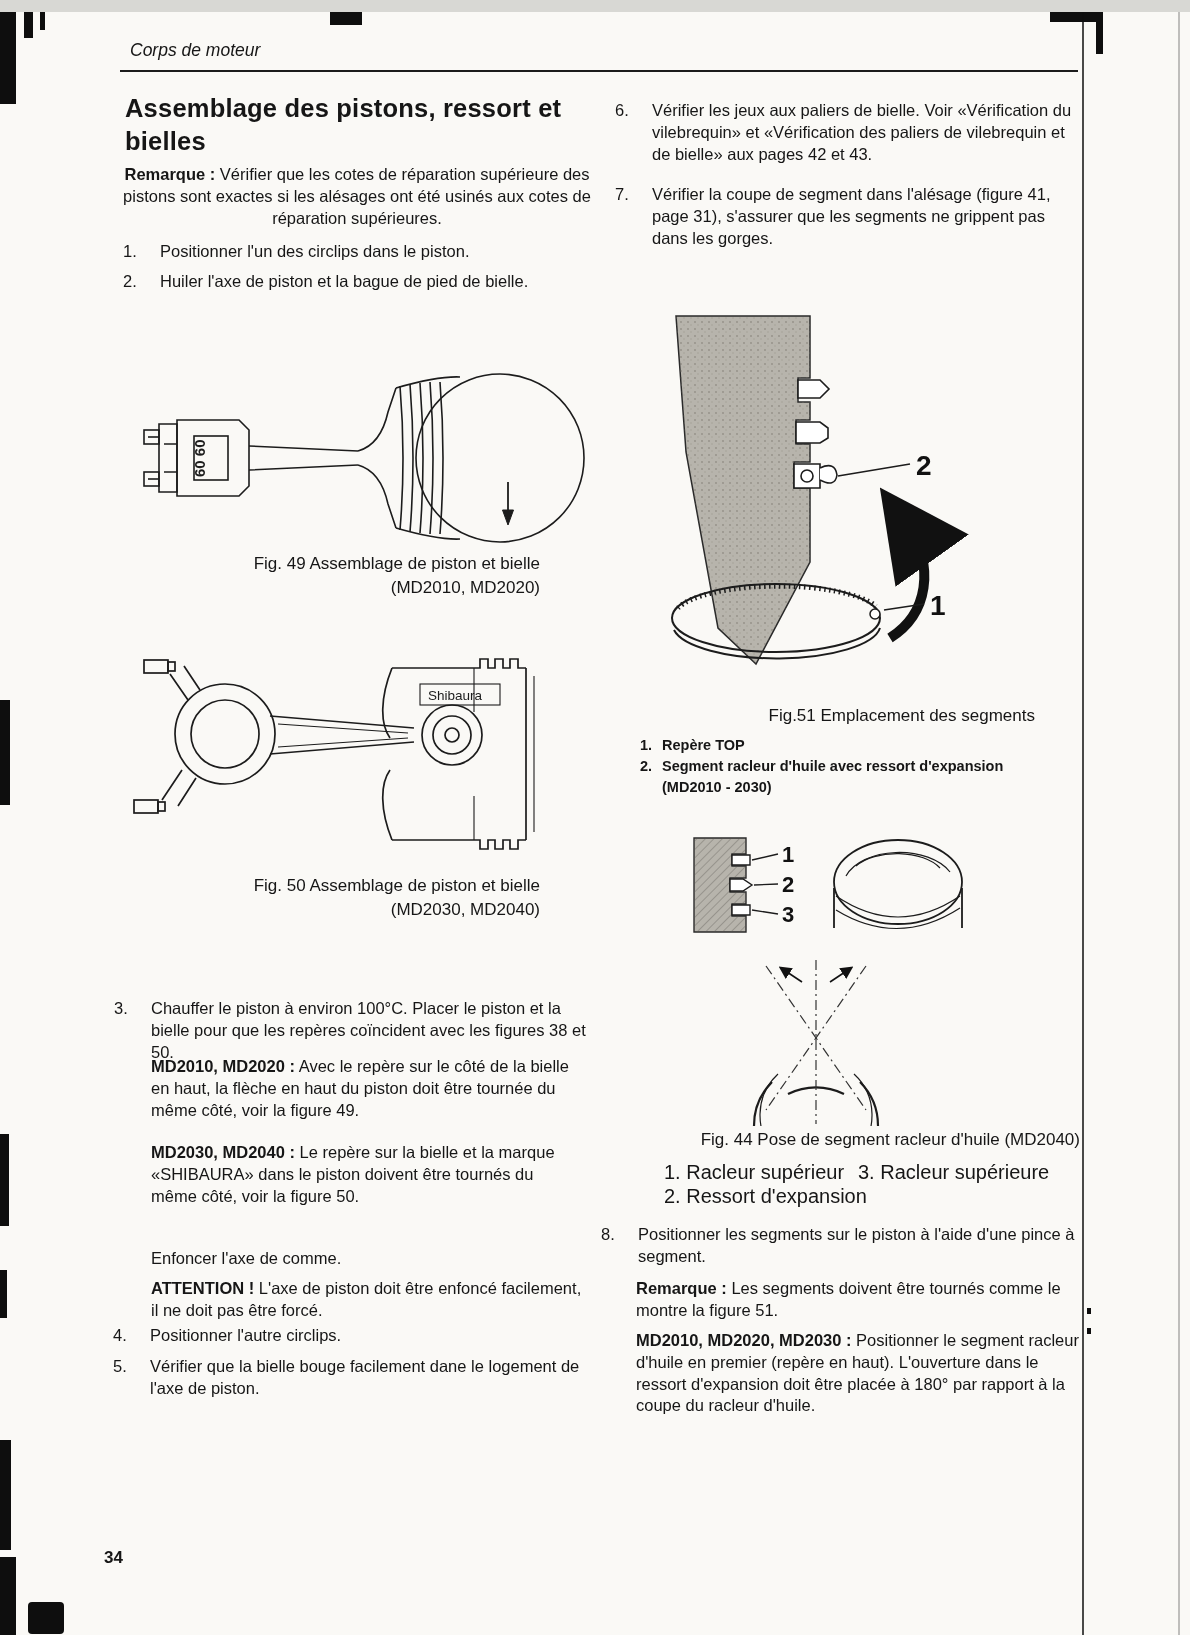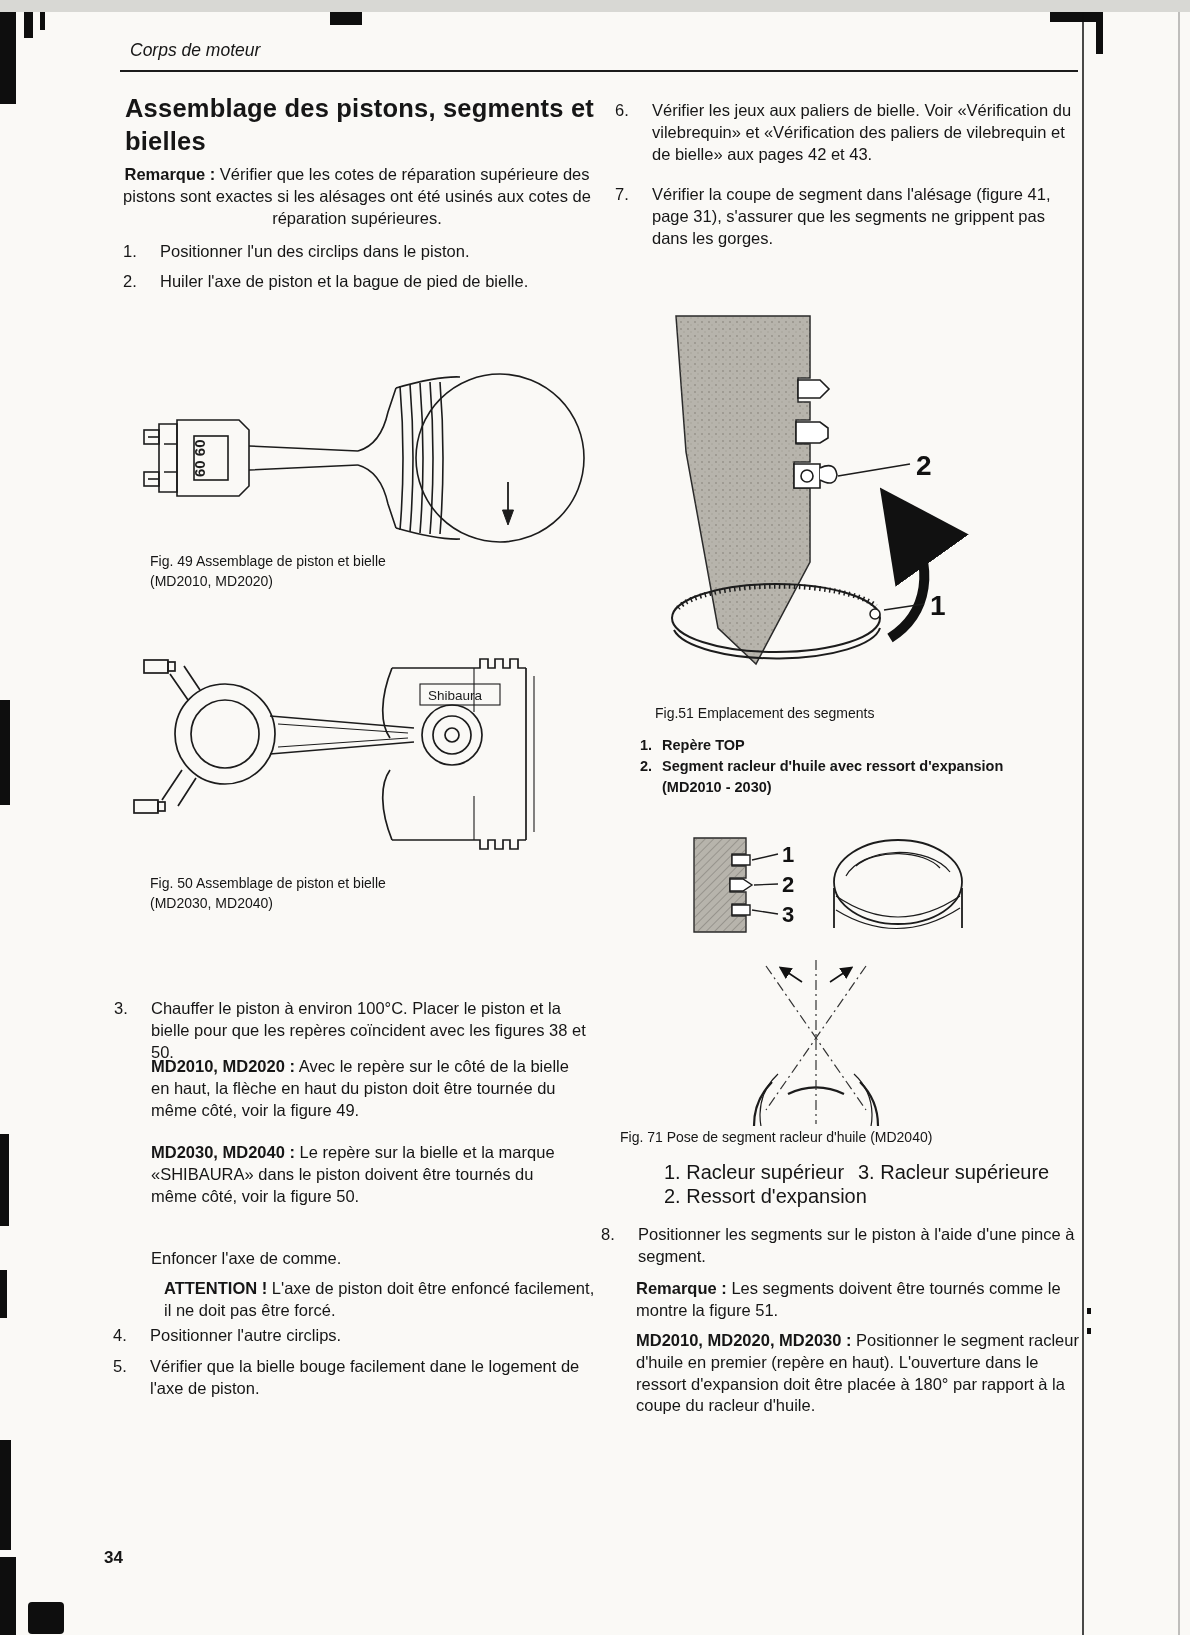--- a/index.html
+++ b/index.html
@@ -9,21 +9,21 @@
     font-family:"Liberation Sans", sans-serif; color:#161616;
   }
   .abs { position:absolute; }
   .header-title { font-style:italic; font-size:17.5px; }
   .rule { position:absolute; background:#1c1c1c; }
   .doc-title { font-size:25.5px; font-weight:bold; line-height:1.3; letter-spacing:.2px; }
   .body-text { font-size:16.5px; line-height:1.32; }
   .b { font-weight:bold; }
   .step { display:flex; font-size:16.5px; line-height:1.32; }
   .step .num { flex:none; width:37px; font-size:16.5px; }
-  .caption { text-align:left; font-size:14px; line-height:1.4; }
+  .caption { text-align:right; font-size:17px; line-height:1.4; }
   .legend { font-size:14.5px; font-weight:bold; line-height:1.45; }
   .legend .row { display:flex; }
   .legend .num { flex:none; width:22px; }
   .legend52 { font-size:20px; line-height:1.4;text-align:center; }
   .pageno { font-size:17px; font-weight:bold; }
   .fig { position:absolute; }
   .fig text { font-family:"Liberation Sans", sans-serif; }
   .artifact { position:absolute; background:#0e0e0e; }
 </style>
 </head>
@@ -45,21 +45,21 @@
   <div class="artifact" style="left:28px;top:1590px;width:36px;height:32px;border-radius:4px;"></div>
   <div class="artifact" style="left:96px;top:1626px;width:80px;height:6px;"></div>
   <div class="artifact" style="left:1082px;top:0;width:2px;height:1635px;opacity:.75;"></div>
   <div class="artifact" style="left:1178px;top:0;width:2px;height:1635px;opacity:.25;"></div>
   <div class="artifact" style="left:1087px;top:1296px;width:4px;height:6px;"></div>
   <div class="artifact" style="left:1087px;top:1316px;width:4px;height:6px;"></div>
 
   <div class="abs header-title" style="left:130px;top:28px;">Corps de moteur</div>
   <div class="rule" style="left:120px;top:58px;width:958px;height:2px;"></div>
 
-  <div class="abs doc-title" style="left:125px;top:80px;width:470px;">Assemblage des pistons, segments et bielles</div>
+  <div class="abs doc-title" style="left:125px;top:80px;width:470px;">Assemblage des pistons, ressort et bielles</div>
 
   <div class="abs body-text" style="left:123px;top:152px;width:468px;text-align:center;">
     <span class="b">Remarque :</span>
     <span>Vérifier que les cotes de réparation supérieure des pistons sont exactes si les alésages ont été usinés aux cotes de réparation supérieures.</span>
   </div>
 
   <div class="abs step" style="left:123px;top:229px;width:470px;">
     <span class="num">1.</span>
     <span>Positionner l'un des circlips dans le piston.</span>
   </div>
@@ -141,21 +141,21 @@
     <span>Avec le repère sur le côté de la bielle en haut, la flèche en haut du piston doit être tournée du même côté, voir la figure 49.</span>
   </div>
 
   <div class="abs body-text" style="left:151px;top:1130px;width:424px;">
     <span class="b">MD2030, MD2040 :</span>
     <span>Le repère sur la bielle et la marque «SHIBAURA» dans le piston doivent être tournés du même côté, voir la figure 50.</span>
   </div>
 
   <div class="abs body-text" style="left:151px;top:1236px;width:424px;">Enfoncer l'axe de comme.</div>
 
-  <div class="abs body-text" style="left:164px;top:1266px;width:438px;">
+  <div class="abs body-text" style="left:151px;top:1266px;width:438px;">
     <span class="b">ATTENTION !</span>
     <span>L'axe de piston doit être enfoncé facilement, il ne doit pas être forcé.</span>
   </div>
 
   <div class="abs step" style="left:113px;top:1313px;width:472px;">
     <span class="num">4.</span>
     <span>Positionner l'autre circlips.</span>
   </div>
   <div class="abs step" style="left:113px;top:1344px;width:482px;">
     <span class="num">5.</span>
@@ -258,21 +258,21 @@
       <line x1="130" y1="128" x2="130" y2="292"></line>
       <line x1="80" y1="134" x2="180" y2="278"></line>
       <line x1="180" y1="134" x2="80" y2="278"></line>
     </g>
     <g stroke="#111" stroke-width="1.6" fill="none">
       <line x1="116" y1="150" x2="98" y2="138" marker-end="url(#ah2)"></line>
       <line x1="144" y1="150" x2="162" y2="138" marker-end="url(#ah2)"></line>
     </g>
   </svg>
 
-  <div class="abs caption" style="left:620px;top:1116px;width:460px;">Fig. 71 Pose de segment racleur d'huile (MD2040)</div>
+  <div class="abs caption" style="left:620px;top:1116px;width:460px;">Fig. 44 Pose de segment racleur d'huile (MD2040)</div>
 
   <div class="abs legend52" style="left:664px;top:1146px;">
     <span>1.</span>
     <span>Racleur supérieur</span>
   </div>
   <div class="abs legend52" style="left:858px;top:1146px;">
     <span>3.</span>
     <span>Racleur supérieure</span>
   </div>
   <div class="abs legend52" style="left:664px;top:1170px;">

